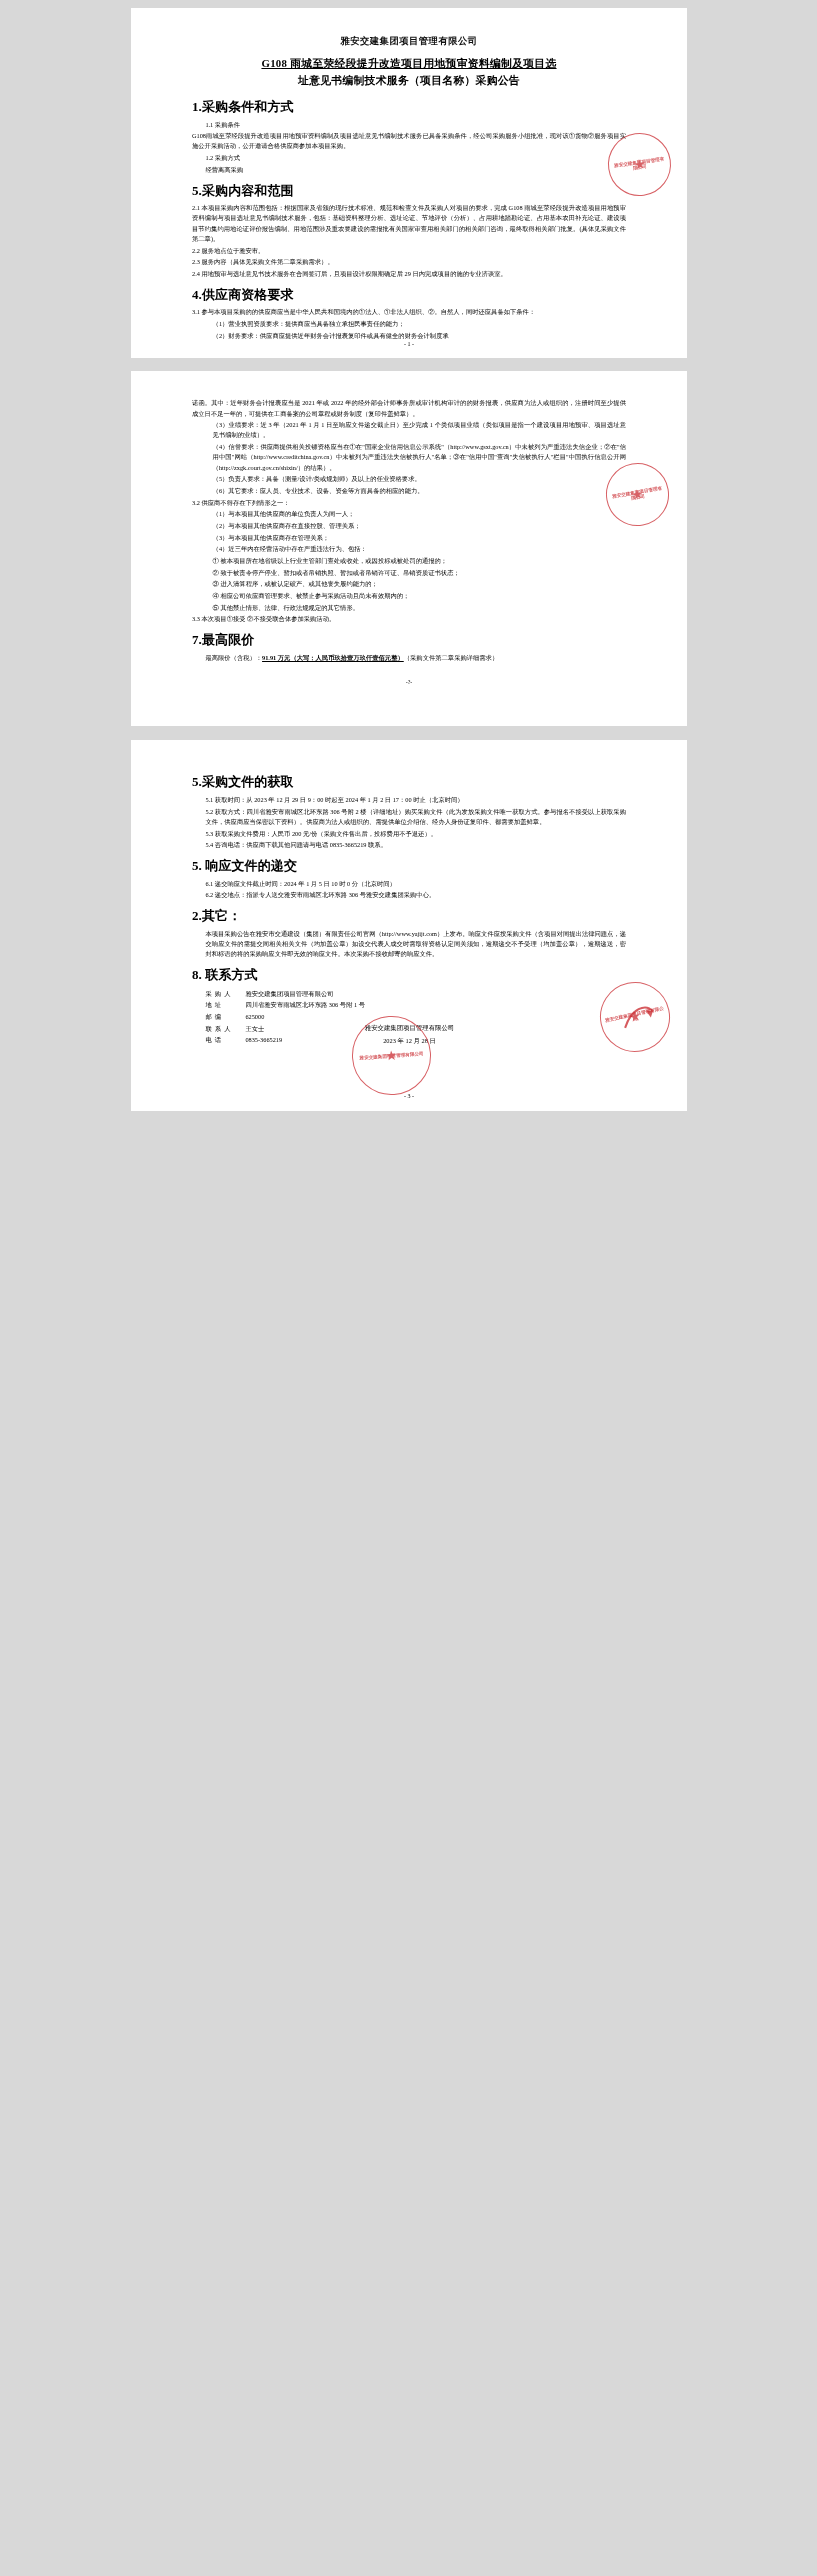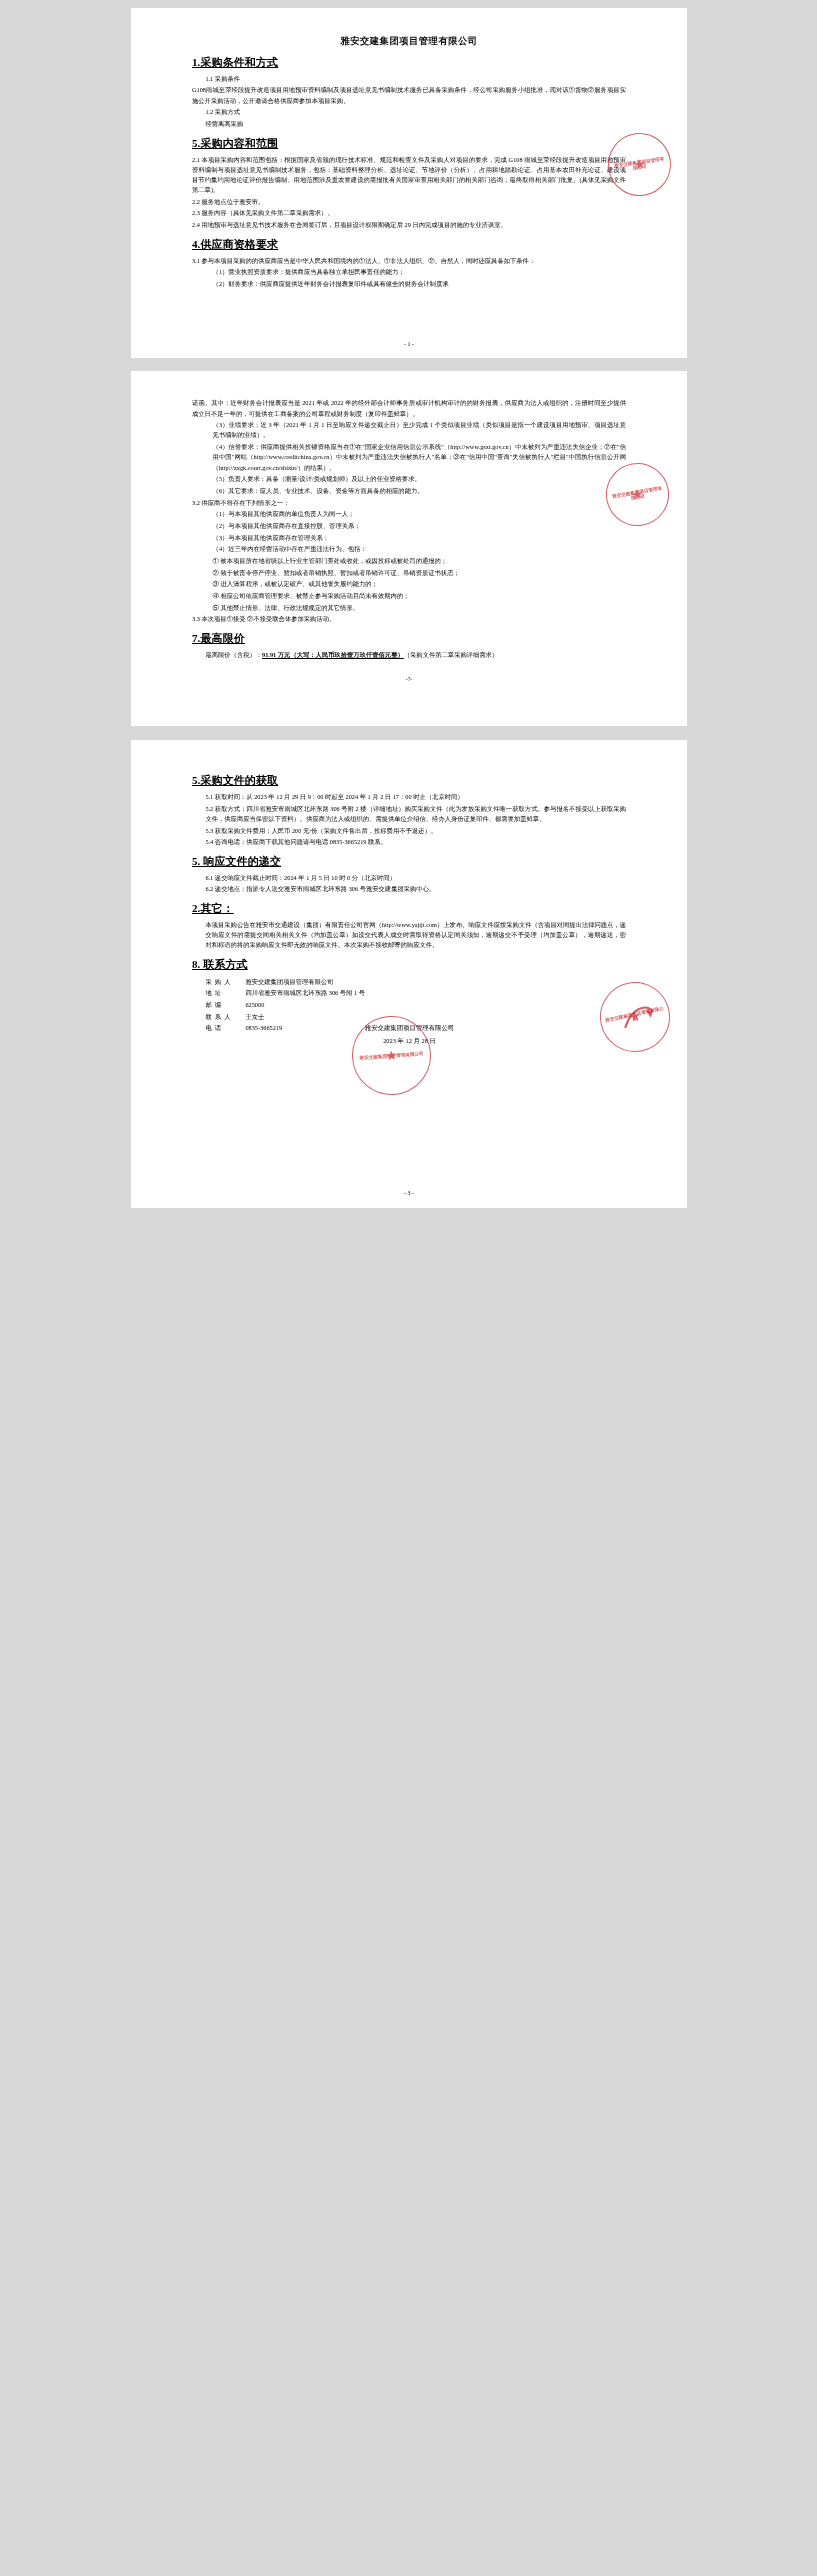--- a/index.html
+++ b/index.html
@@ -20,21 +20,21 @@
     background: #ffffff;
     width: 556px;
     margin: 0 auto 13.4px auto;
     position: relative;
     box-sizing: border-box;
     padding: 27px 61px 20.6px 61px;
     overflow: hidden;
   }
   .page-1 { height: 350px; }
   .page-2 { height: 355px; }
-  .page-3 { height: 468px; }
+  .page-3 { height: 371px; }
 
   .org-title {
     text-align: center;
     font-size: 9.3px;
     font-weight: bold;
     letter-spacing: 0.5px;
     margin-bottom: 7.2px;
     color: #111;
   }
   .doc-title {
@@ -43,26 +43,25 @@
     font-weight: bold;
     line-height: 1.55;
     letter-spacing: 0.3px;
     color: #000;
     margin-bottom: 9.3px;
   }
   .doc-title .u {
     text-decoration: underline;
   }
   h2.sec {
-    font-size: 11px;
+    font-size: 13px;
     font-weight: bold;
     margin: 6.7px 0 3.6px 0;
     color: #000;
     letter-spacing: 0.1px;
-    text-decoration: underline;
   }
   p.para {
     font-size: 6.3px;
     line-height: 1.62;
     margin: 0 0 1.5px 0;
     text-align: justify;
     color: #000;
   }
   p.indent1 { text-indent: 0; padding-left: 13.4px; }
   p.indent2 { padding-left: 20.6px; }
@@ -166,20 +165,24 @@
 </style>
 </head>
 <body>
 
 <div class="doc">
 
   <div class="page page-1">
 
     <div class="org-title">雅安交建集团项目管理有限公司</div>
 
+    <div class="doc-title">
+      <div class="u">G108 雨城至荥经段提升改造项目用地预审资料编制及项目选</div>
+      <div>址意见书编制技术服务（项目名称）采购公告</div>
+    </div>
 
     <h2 class="sec">1.采购条件和方式</h2>
     <p class="para indent1">1.1 采购条件</p>
     <p class="para indent-body">G108雨城至荥经段提升改造项目用地预审资料编制及项目选址意见书编制技术服务已具备采购条件，经公司采购服务小组批准，现对该①货物②服务项目实施公开采购活动，公开邀请合格供应商参加本项目采购。</p>
     <p class="para indent1">1.2 采购方式</p>
     <p class="para indent1">经营离高采购</p>
 
     <h2 class="sec">5.采购内容和范围</h2>
     <p class="para">2.1 本项目采购内容和范围包括：根据国家及省颁的现行技术标准、规范和检查文件及采购人对项目的要求，完成 G108 雨城至荥经段提升改造项目用地预审资料编制与项目选址意见书编制技术服务，包括：基础资料整理分析、选址论证、节地评价（分析）、占用耕地踏勘论证、占用基本农田补充论证、建设项目节约集约用地论证评价报告编制、用地范围涉及重农要建设的需报批有关国家审查用相关部门的相关部门咨询，最终取得相关部门批复。(具体见采购文件第二章)。</p>
     <p class="para">2.2 服务地点位于雅安市。</p>

